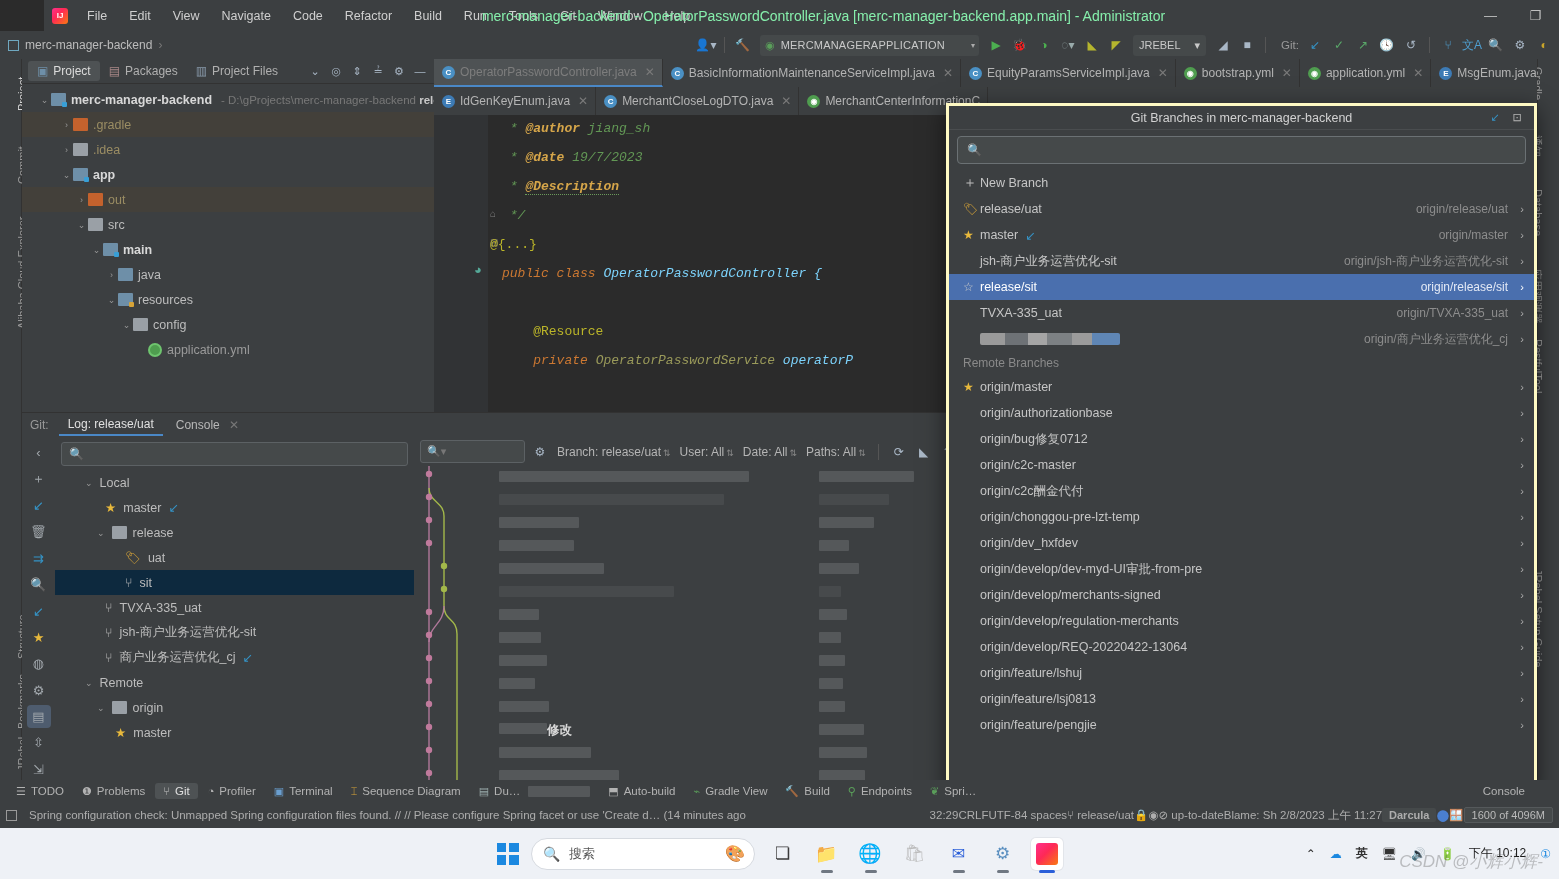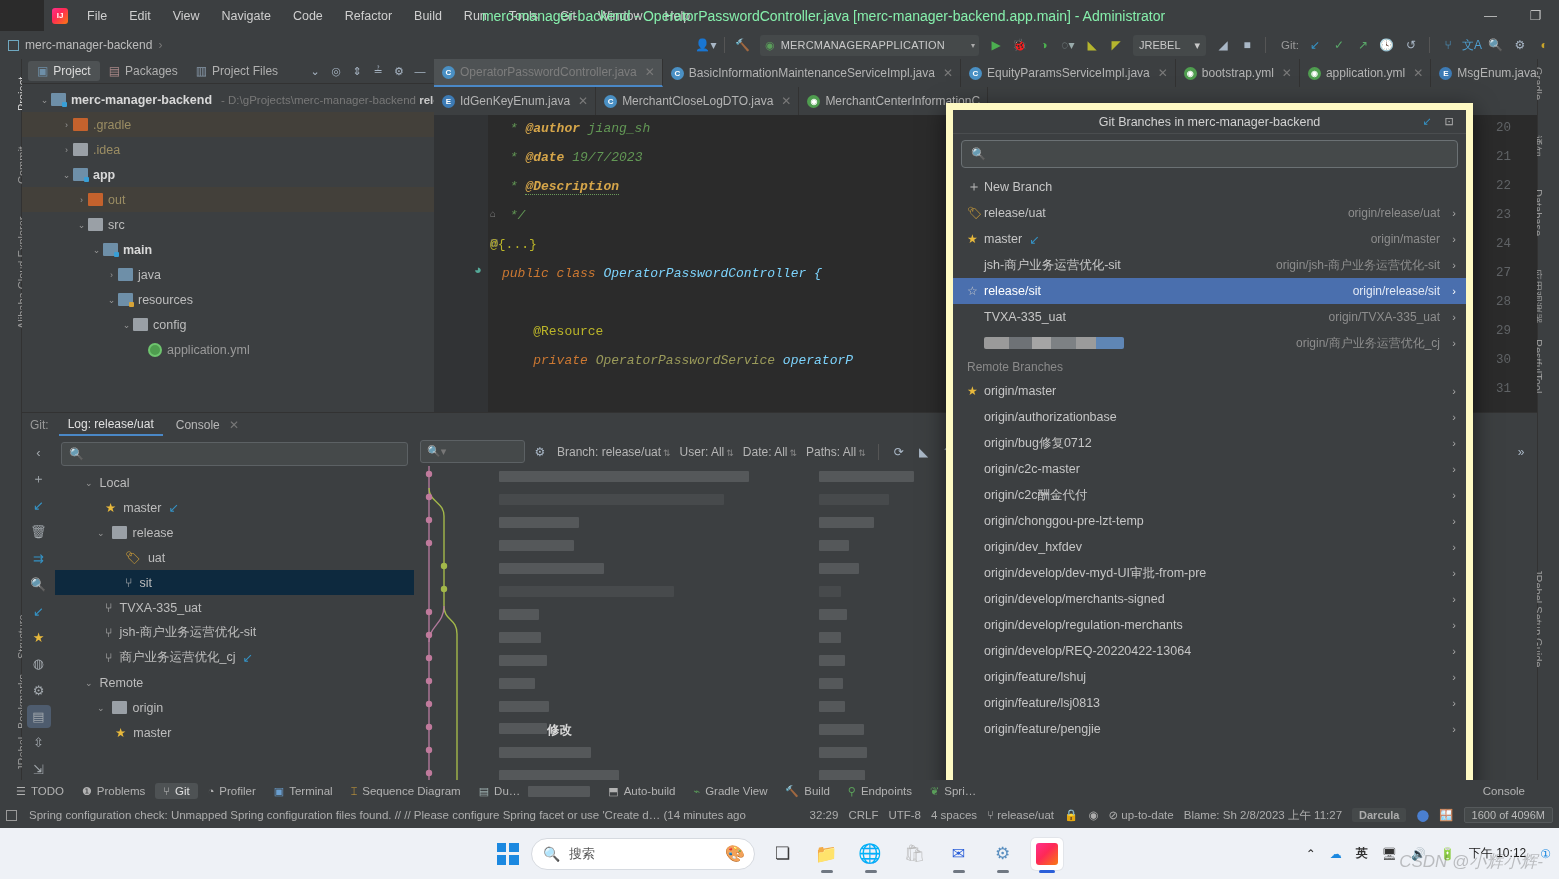--- a/index.html
+++ b/index.html
@@ -149,22 +149,22 @@
   .cmsg{ position:absolute;left:85px; }
   .cauth{ position:absolute;left:405px; }
   .cdate{ position:absolute;left:745px;color:#c4c4c4;white-space:nowrap; }
   .cdate.b{ font-weight:bold;color:#d8d8d8; }
   .cdate.dim{ color:#7b7b7b; }
   .blur{ display:inline-block;height:11px;background:#5a5d5f;opacity:.85;border-radius:1px;
     filter:blur(0.4px);}
   .blurd{ display:inline-block;height:11px;background:#4a4d4f;opacity:.8;border-radius:1px;}
 
   
-  .popup{ position:absolute;left:946px;top:103px;width:527px;height:690px;
-    background:#3c3f41;border:7px solid #fef9c3;box-shadow:0 6px 22px rgba(0,0,0,.55);}
+  .popup{ position:absolute;left:946px;top:103px;width:591px;height:690px;
+    background:#3c3f41;border:3px solid #fef9c3;box-shadow:0 6px 22px rgba(0,0,0,.55);}
   .pophead{ height:24px;display:flex;align-items:center;justify-content:center;position:relative;
     background:#3c3f41;font-size:12.5px;color:#d2d2d2;border-bottom:1px solid #4a4d4f;}
   .pophead .ic{ position:absolute;width:18px;height:18px;display:flex;align-items:center;
     justify-content:center;font-size:11px;}
   .popsearch{ margin:6px 8px;height:28px;background:#45494a;border:1px solid #6b7174;
     border-radius:4px;display:flex;align-items:center;padding:0 9px;color:#808080;font-size:12px;}
   .poplist{ position:relative;height:calc(100% - 70px);overflow:hidden; }
   .prow{ height:26px;display:flex;align-items:center;padding:0 10px 0 14px;font-size:12.5px;
     color:#c6c6c6;white-space:nowrap;}
   .prow.sel{ background:#4a6fae; color:#ffffff; }
@@ -183,21 +183,21 @@
 
   
   .bottombar{ position:absolute;left:0;top:780px;width:1559px;height:22px;background:#3c3f41;
     display:flex;align-items:center;padding-left:8px;gap:2px;font-size:11.5px;}
   .bt{ display:flex;align-items:center;gap:5px;padding:2px 8px;color:#b3b3b3; }
   .bt.active{ background:#4e5254;border-radius:3px;color:#e0e0e0; }
   .bt .bic{ font-size:11px; }
   .statusbar{ position:absolute;left:0;top:802px;width:1559px;height:26px;background:#3c3f41;
     display:flex;align-items:center;padding:0 6px;font-size:11.5px;color:#adadad;}
   .stleft{ display:flex;align-items:center;gap:7px; }
-  .stright{ position:absolute;right:6px;display:flex;align-items:center;gap:10px; }
+  .stright{ position:absolute;right:6px;display:flex;align-items:center;}
   .memwid{ background:#45494a;border:1px solid #55595b;border-radius:2px;padding:1px 7px;
     font-size:11px;color:#bbb;}
   .theme{ background:#45494a;border-radius:2px;padding:1px 7px;font-weight:bold;font-size:11px;}
   .chk{ width:11px;height:11px;border:1px solid #9a9a9a;display:inline-block;margin-right:5px;}
 
   
   .taskbar{ position:absolute;left:0;top:828px;width:1559px;height:51px;
     background:#eef1f6;display:flex;align-items:center;justify-content:center;}
   .tbcenter{ display:flex;align-items:center;gap:12px; }
   .winlogo{ width:22px;height:22px;display:grid;grid-template-columns:1fr 1fr;

